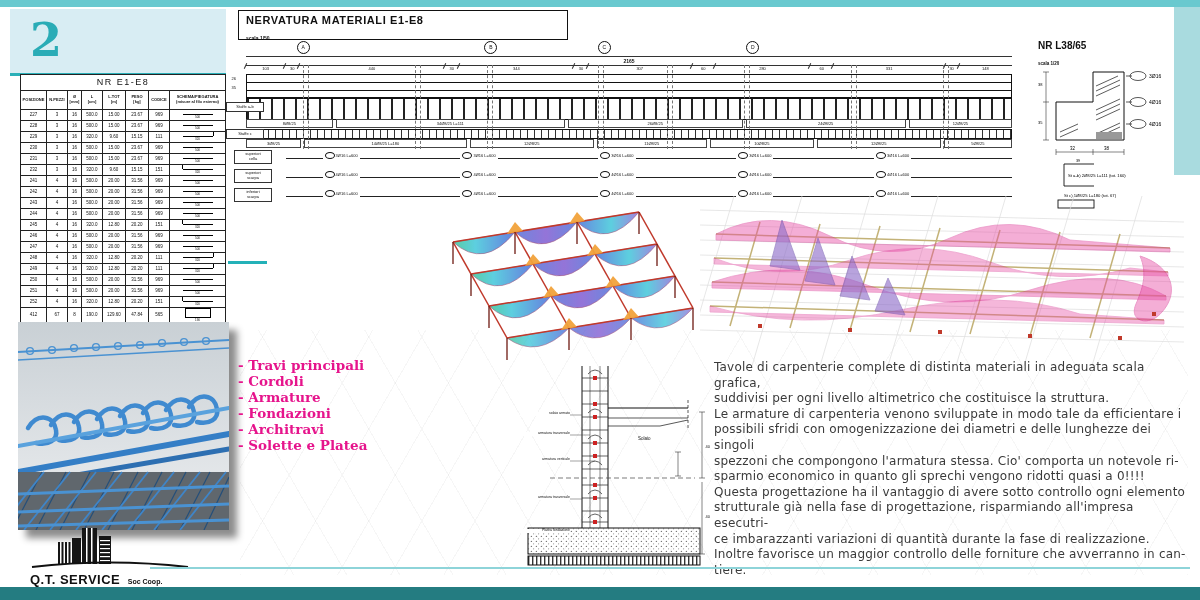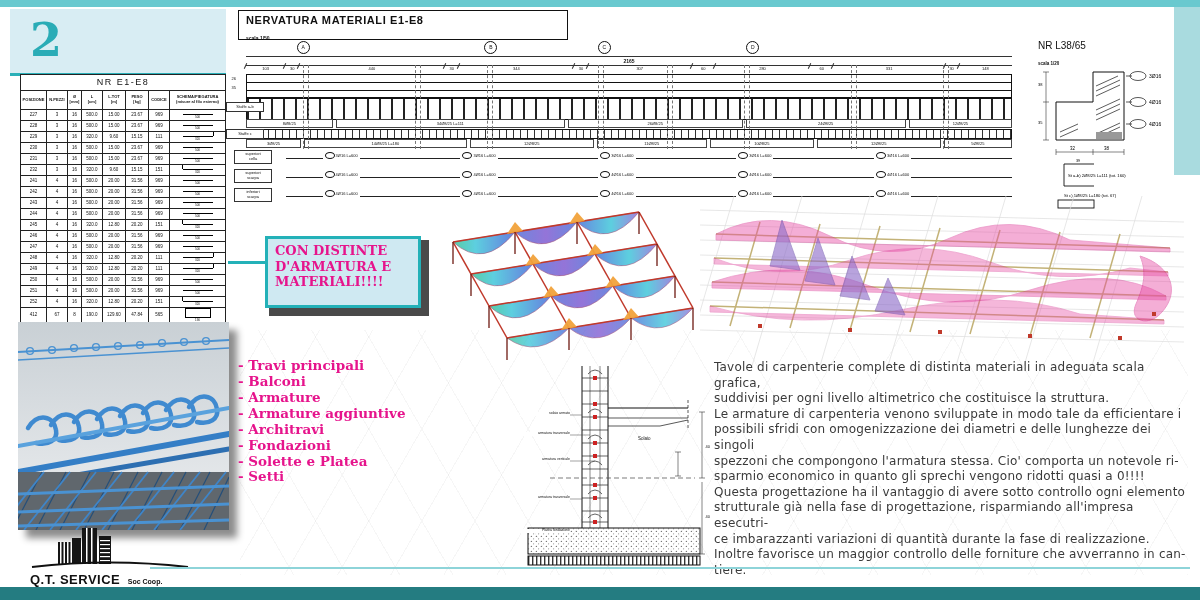--- a/index.html
+++ b/index.html
@@ -63,21 +63,21 @@
   .row-label{position:absolute;left:-12px;top:0;width:36px;border:1px solid #333;background:#fff;font-size:4px;line-height:1.2;text-align:center;white-space:pre-line;padding:1px 0}
   .bar-line{position:absolute;left:40px;right:0;top:8px;border-top:1px solid #222}
   .chip{position:absolute;top:2px;font-size:4px;background:#fff;padding:0 2px;display:flex;align-items:center;gap:1px;white-space:nowrap}
   .chip em{font-style:normal}
   .oval{width:8px;height:5px;border:1px solid #111;border-radius:50%;display:inline-block}
   .staffe-label{position:absolute;left:-12px;width:36px;border:1px solid #333;background:#fff;font-size:4px;text-align:center;line-height:8px}
   .left-dims{position:absolute;left:-14px;top:64px;width:12px;font-size:4px;text-align:right;white-space:pre-line;line-height:9px}
 
   
   .detail{position:absolute;left:1038px;top:40px;width:140px;height:172px}
-  .detail h2{font-size:10px;margin:0;font-weight:normal}
+  .detail h2{font-size:10px;margin:0;font-weight:bold}
   .detail i{font-size:4.5px;font-weight:bold;font-style:normal}
   .detail svg{position:absolute;left:0;top:22px}
 
   
   .callout-line{position:absolute;left:228px;top:261px;width:39px;height:3px;background:#23b1b8}
   .callout{position:absolute;left:265px;top:236px;width:136px;height:58px;background:#cfe9f2;border:3px solid #23b1b8;
      box-shadow:6px 6px 0 2px #4a4a4a;padding:4px 7px;font-family:"DejaVu Serif",serif;font-weight:bold;
      color:#e6148c;font-size:13px;line-height:1.2;white-space:pre-line}
 
   
@@ -599,23 +599,20 @@
       <text x="0" y="62" font-size="4">35</text>
       <path d="M56,102 L26,102 L26,124 L56,124" fill="none" stroke="#111" stroke-width="0.9"></path>
       <text x="38" y="100" font-size="3.8">39</text>
       <text x="30" y="115" font-size="4.2">St a-b)  2Ø8/25 L=111 (tot. 160)</text>
       <rect x="20" y="138" width="36" height="8" fill="none" stroke="#111" stroke-width="0.9"></rect>
       <text x="26" y="135" font-size="4.2">St c)  1Ø8/25 L=180 (tot. 67)</text>
     </svg>
   </div>
 
   <div class="callout-line"></div>
-  <div class="callout">CON DISTINTE
-D'ARMATURA E
-MATERIALI!!!!</div>
 
   <svg class="frame3d" width="268" height="172" viewBox="0 0 268 172">
     <defs>
       <linearGradient id="mg" x1="0" y1="0" x2="1" y2="0">
         <stop offset="0" stop-color="#2fbf8f"></stop>
           <stop offset=".12" stop-color="#35c4d8"></stop>
         <stop offset=".3" stop-color="#3f6fd8"></stop>
           <stop offset=".5" stop-color="#7a52cf"></stop>
         <stop offset=".68" stop-color="#3f6fd8"></stop>
           <stop offset=".85" stop-color="#35c4d8"></stop>
@@ -783,27 +780,25 @@
         <line x1="0" y1="172" x2="211" y2="164"></line>
           <line x1="0" y1="190" x2="211" y2="182"></line>
           <line x1="0" y1="204" x2="211" y2="198"></line>
       </g>
     </g>
   </svg>
 
   <div class="features">
     <div id="feat-list">
         <div class="feat-item">- Travi principali</div>
-        <div class="feat-item">- Balconi</div>
+        <div class="feat-item">- Cordoli</div>
         <div class="feat-item">- Armature</div>
-        <div class="feat-item">- Armature aggiuntive</div>
+        <div class="feat-item">- Fondazioni</div>
         <div class="feat-item">- Architravi</div>
-        <div class="feat-item">- Fondazioni</div>
         <div class="feat-item">- Solette e Platea</div>
-        <div class="feat-item">- Setti</div>
       </div>
   </div>
 
   <div class="section-wrap">
     <svg width="190" height="212" viewBox="0 0 190 212">
       <defs>
         <pattern id="dots" width="5" height="5" patternUnits="userSpaceOnUse">
           <circle cx="1.4" cy="1.4" r="0.7" fill="#777"></circle>
             <circle cx="3.6" cy="3.8" r="0.6" fill="#999"></circle>
         </pattern>

